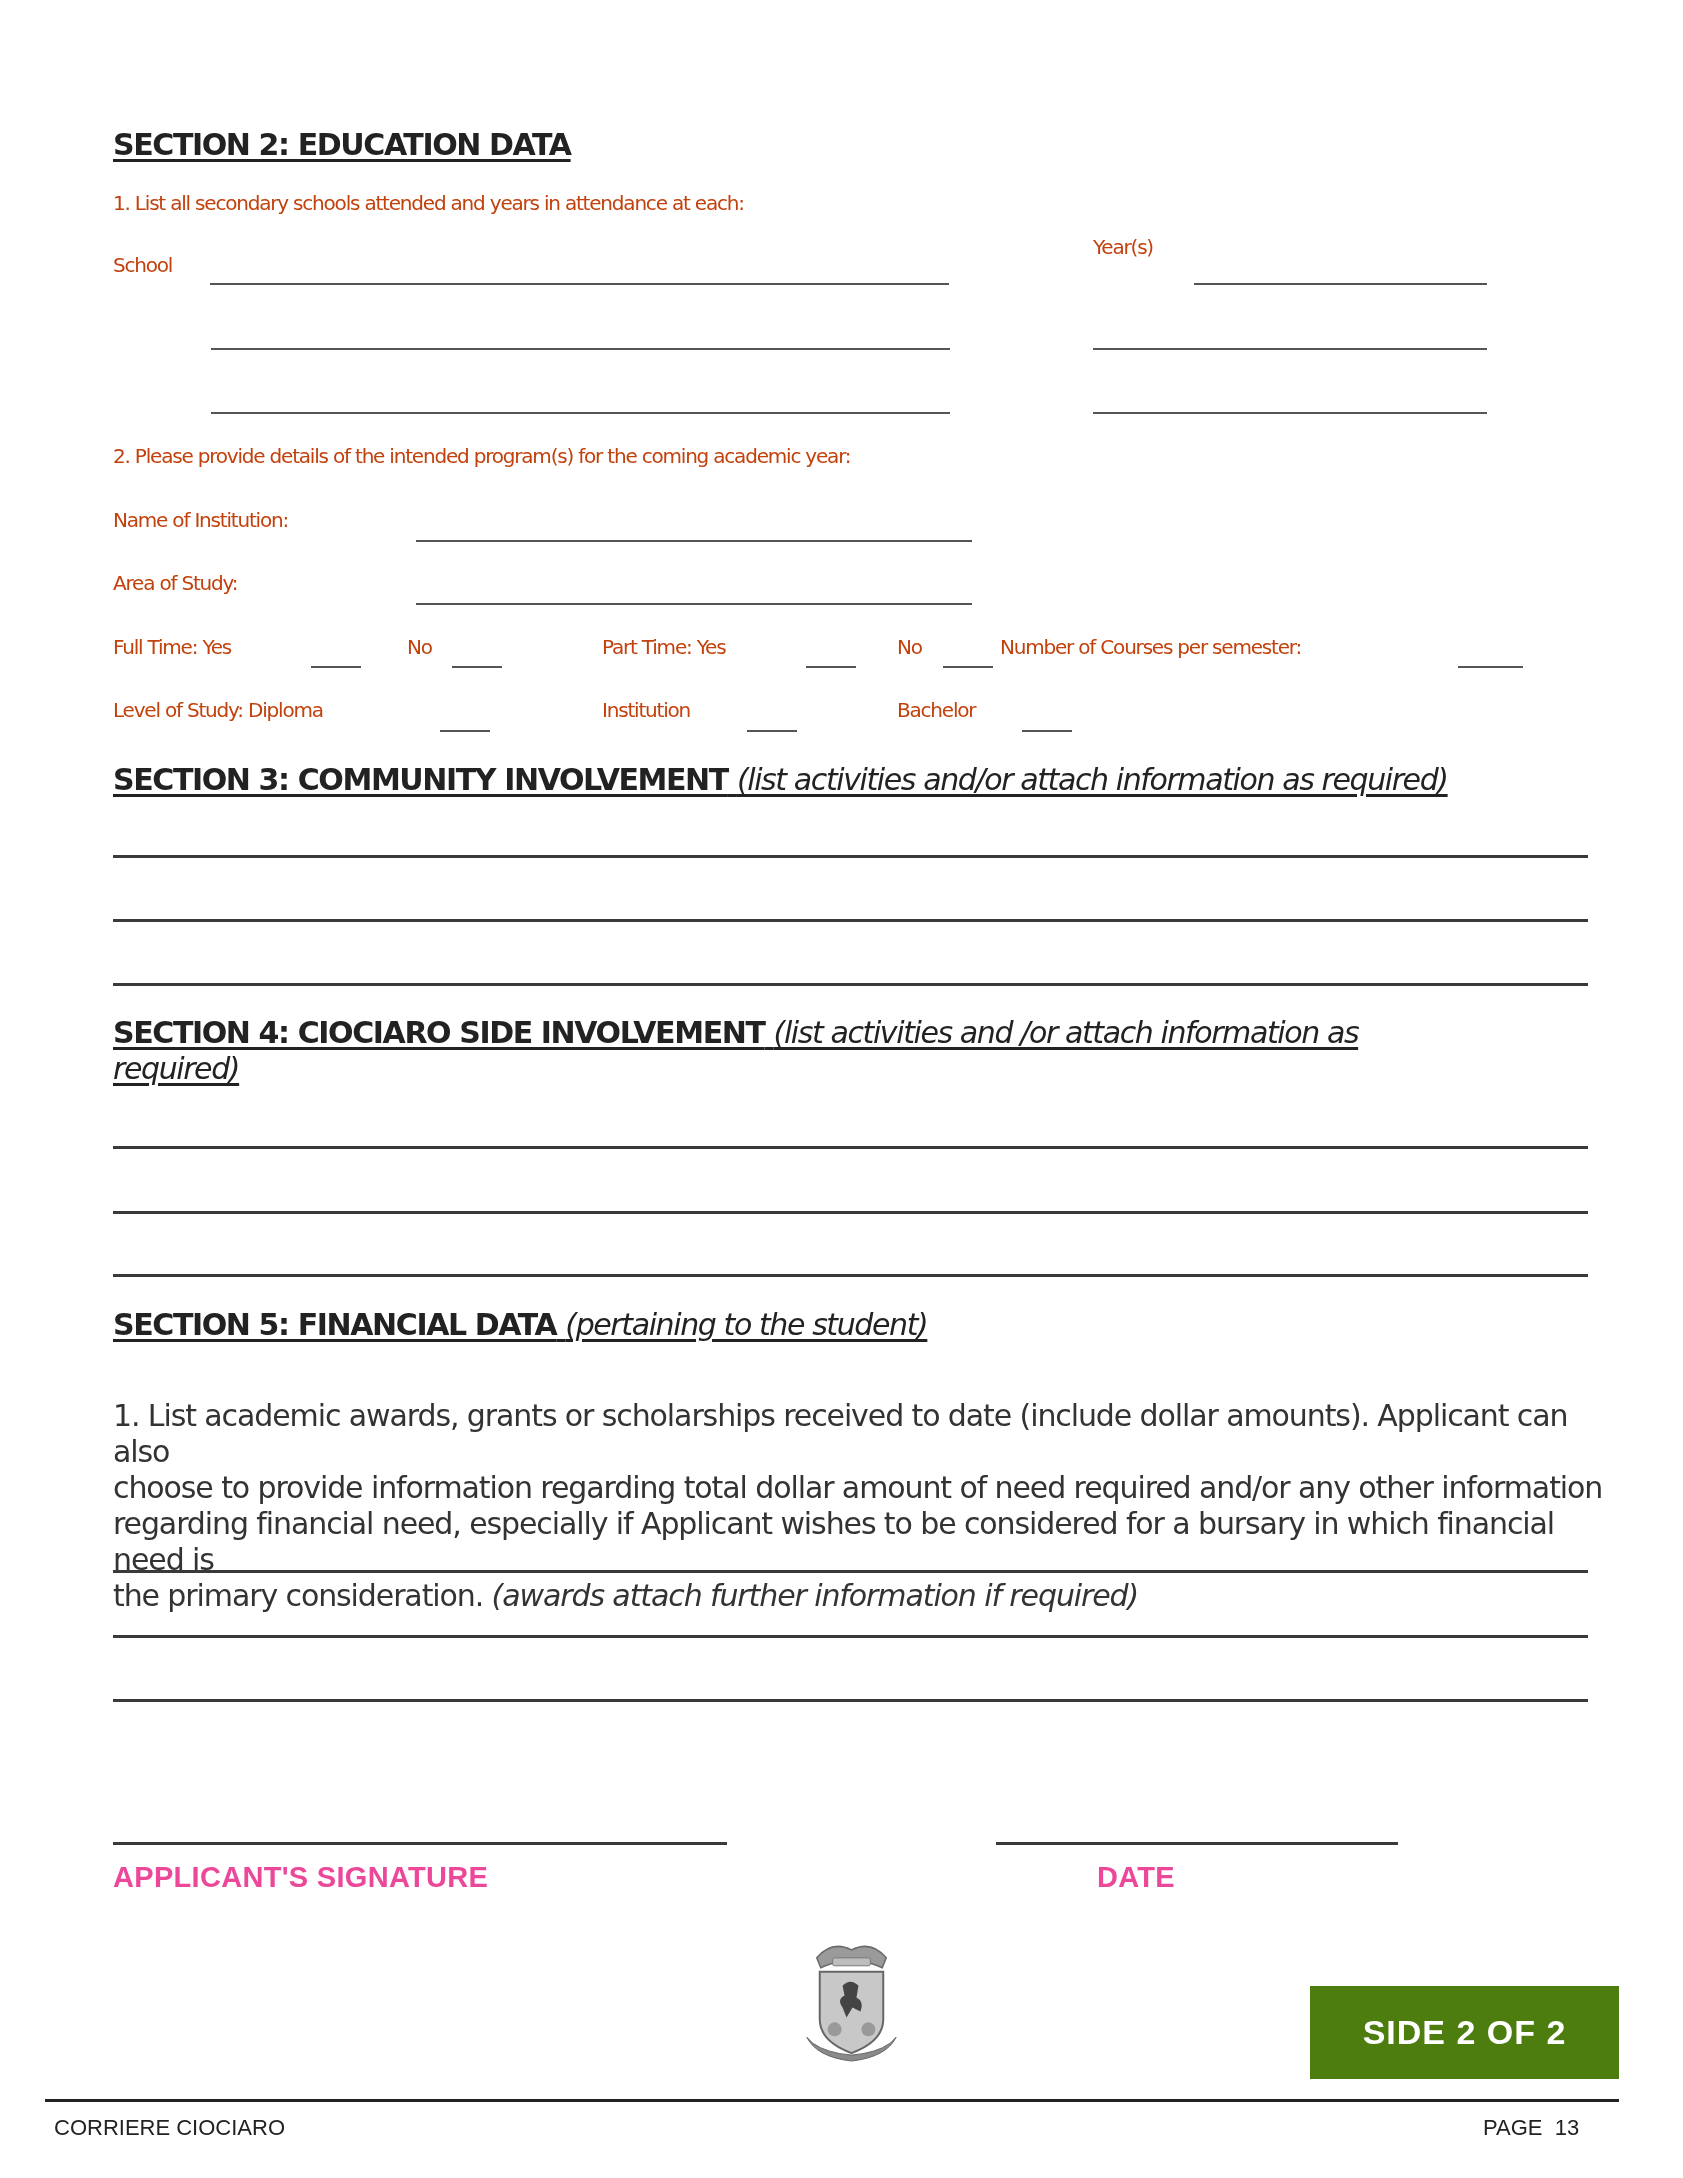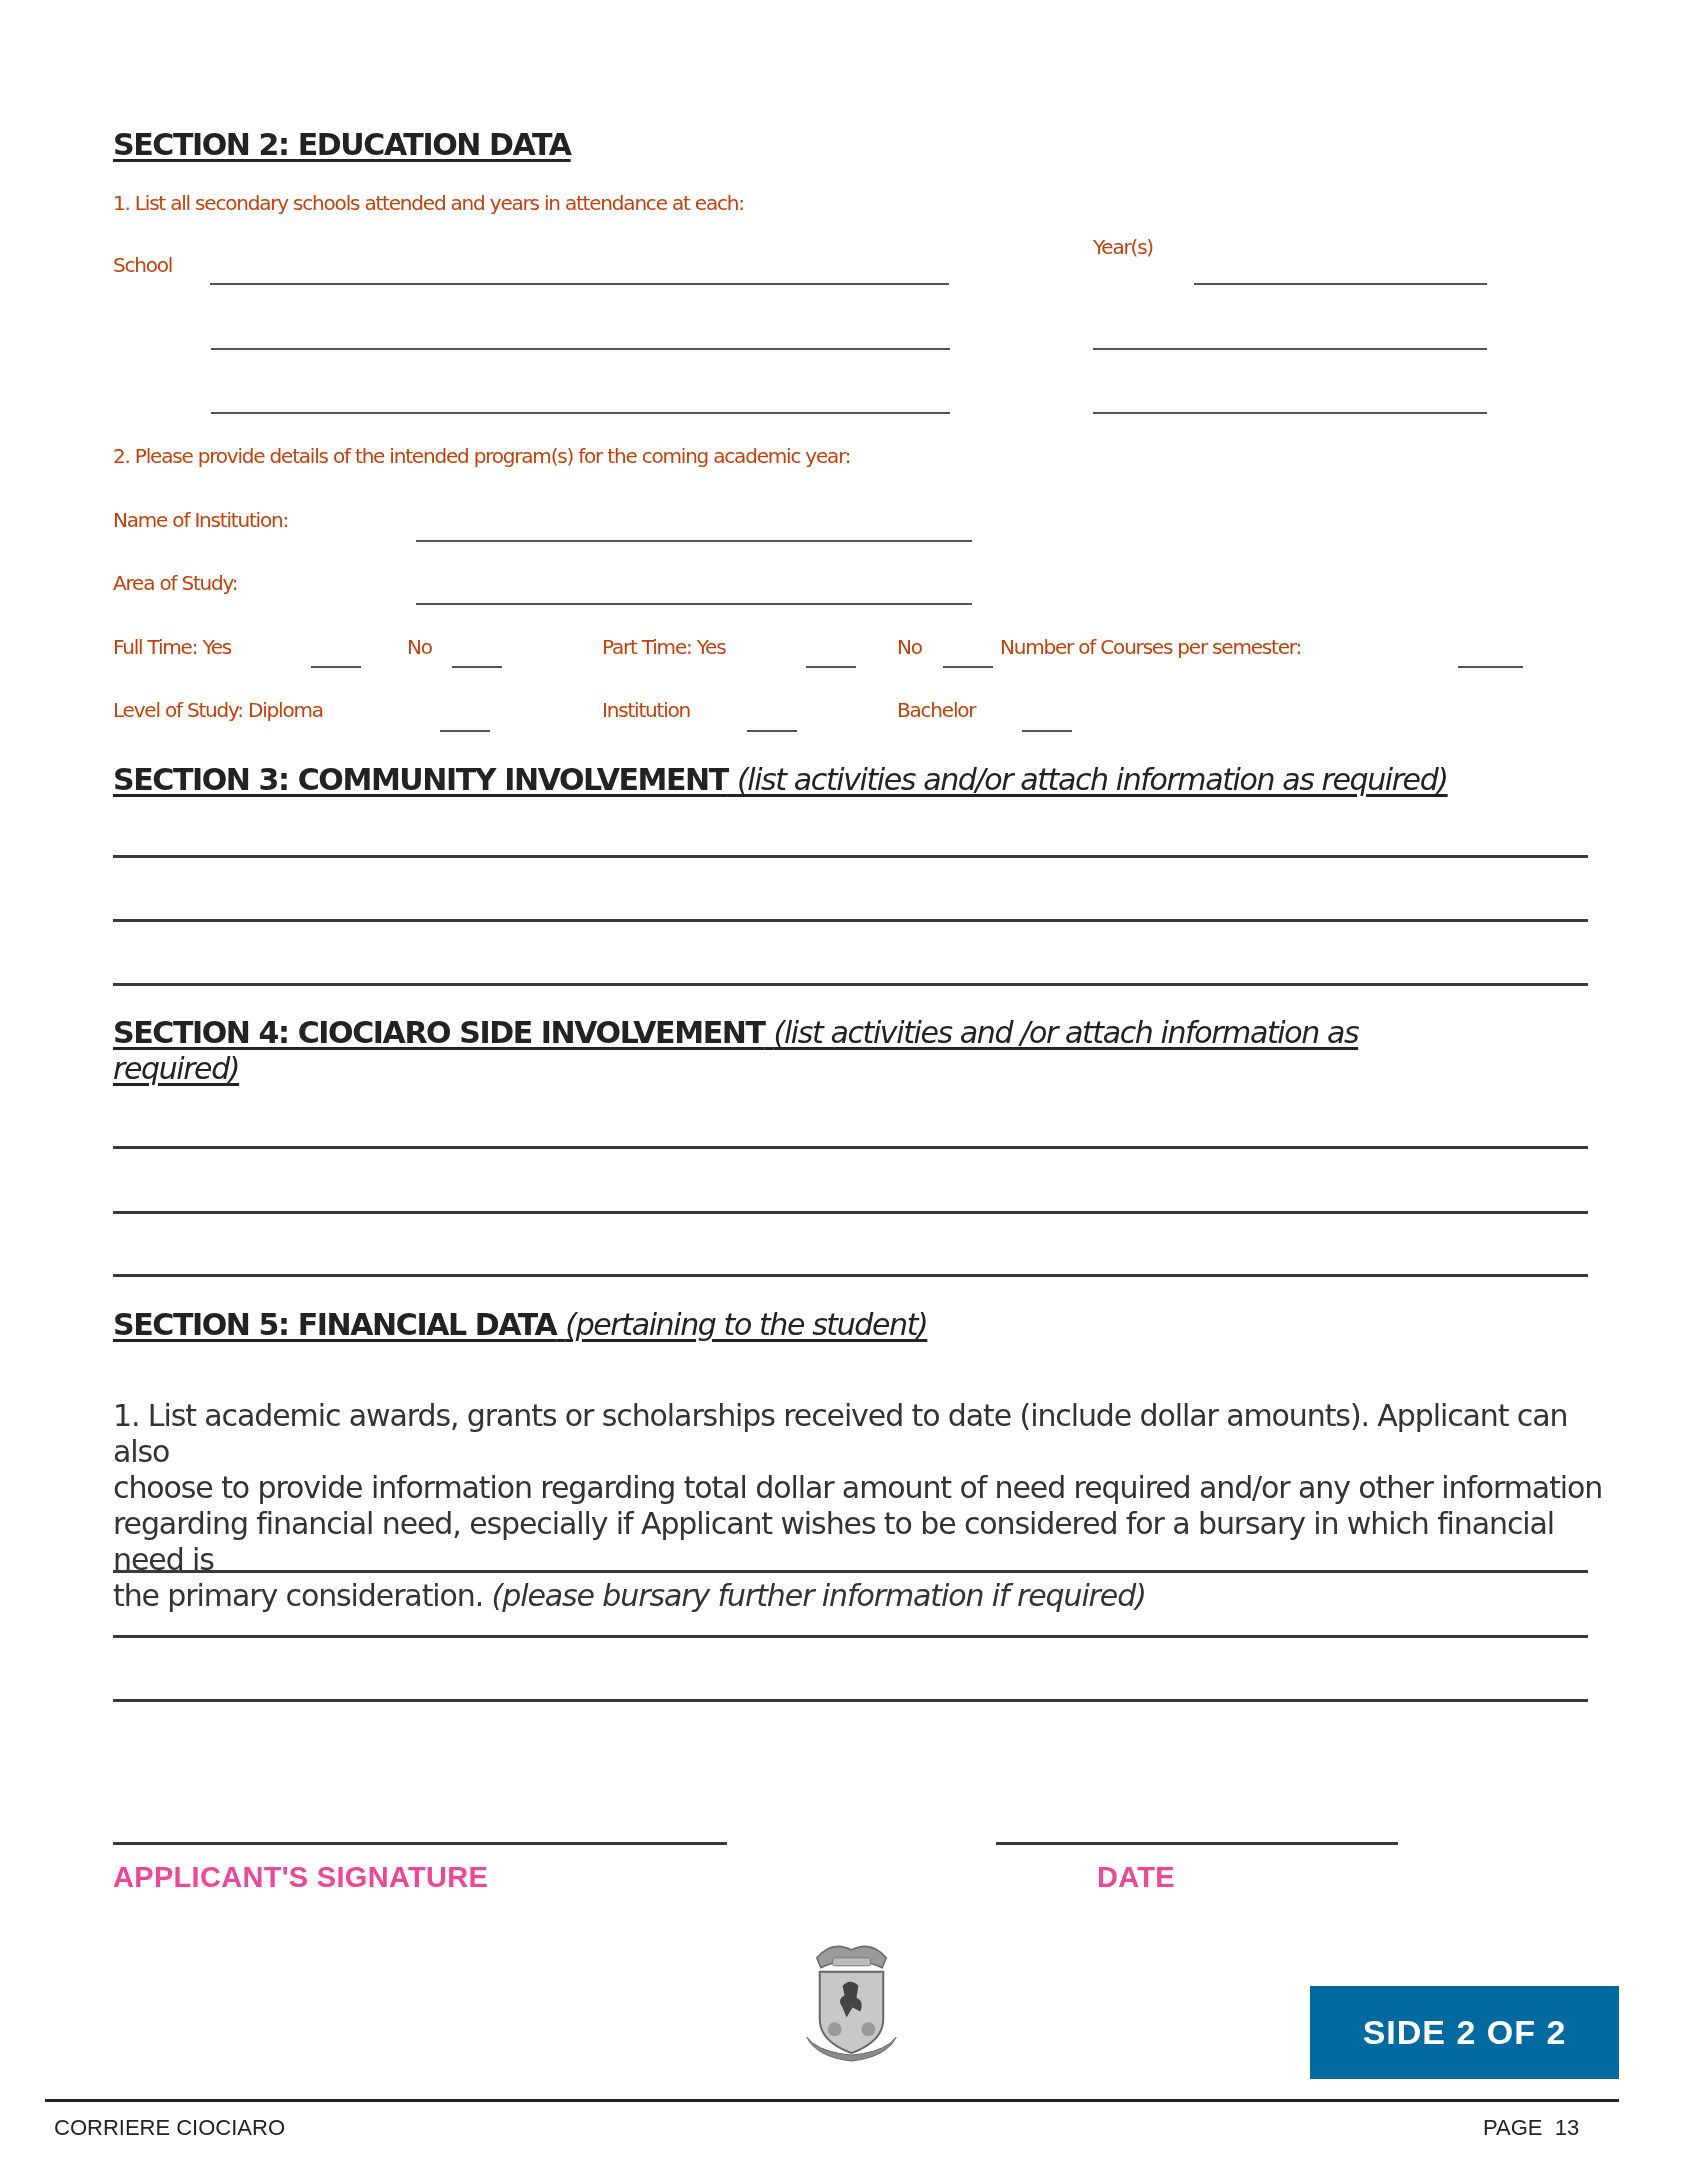--- a/index.html
+++ b/index.html
@@ -6,21 +6,21 @@
   body { width: 1683px; height: 2178px; position: relative; overflow: hidden; font-family: "DejaVu Sans", sans-serif; color: #2a2a2a; }
   .abs { position: absolute; }
   .txt { font-size: 20px; letter-spacing: -1.2px; white-space: nowrap; color: #c2410c; }
   .hdr { font-size: 30px; font-weight: bold; letter-spacing: -1.4px; white-space: nowrap; color: #222; text-decoration: underline; text-underline-offset: 4px; text-decoration-thickness: 3px; }
   .hdr .it { font-style: italic; font-weight: normal; }
   .line { position: absolute; height: 0; border-top: 3px solid #3a3a3a; }
   .line.thin { border-top-width: 2px; border-top-color: #555; }
   .para { font-size: 30px; letter-spacing: -1.1px; line-height: 36px; color: #333; width: 1495px; }
   .para .it { font-style: italic; }
   .sig-label { font-family: "Liberation Sans", sans-serif; font-weight: bold; font-size: 29px; color: #ec4899; letter-spacing: 0.3px; }
-  .side-box { background: #0369a1; color: #fff; font-family: "Liberation Sans", sans-serif; font-weight: bold; font-size: 34px; letter-spacing: 1px; display: flex; align-items: center; justify-content: center; }
+  .side-box { background: #4d7c0f; color: #fff; font-family: "Liberation Sans", sans-serif; font-weight: bold; font-size: 34px; letter-spacing: 1px; display: flex; align-items: center; justify-content: center; }
   .footer-txt { font-family: "Liberation Sans", sans-serif; font-size: 22px; color: #222; }
 </style>
 </head>
 <body>
 
 <div class="abs hdr" style="left:113px; top:127px;"><span>SECTION 2: EDUCATION DATA</span></div>
 
 <div class="abs txt" style="left:113px; top:191px;">1. List all secondary schools attended and years in attendance at each:</div>
 
 <div class="abs txt" style="left:113px; top:253px;">School</div>
@@ -72,21 +72,21 @@
 <div class="line" style="left:113px; width:1475px; top:1146px;"></div>
 <div class="line" style="left:113px; width:1475px; top:1211px;"></div>
 <div class="line" style="left:113px; width:1475px; top:1274px;"></div>
 
 <div class="abs hdr" style="left:113px; top:1307px;"><span>SECTION 5: FINANCIAL DATA</span> <span class="it">(pertaining to the student)</span></div>
 
 <div class="abs para" style="left:113px; top:1370px;margin-top:28px;">
   <div>1. List academic awards, grants or scholarships received to date (include dollar amounts). Applicant can also</div>
   <div>choose to provide information regarding total dollar amount of need required and/or any other information</div>
   <div>regarding financial need, especially if Applicant wishes to be considered for a bursary in which financial need is</div>
-  <div><span>the primary consideration.</span> <span class="it">(please bursary further information if required)</span></div>
+  <div><span>the primary consideration.</span> <span class="it">(awards attach further information if required)</span></div>
 </div>
 
 <div class="line" style="left:113px; width:1475px; top:1570px;"></div>
 <div class="line" style="left:113px; width:1475px; top:1635px;"></div>
 <div class="line" style="left:113px; width:1475px; top:1699px;"></div>
 
 <div class="line" style="left:113px; width:614px; top:1842px;"></div>
 <div class="line" style="left:996px; width:402px; top:1842px;"></div>
 <div class="abs sig-label" style="left:113px; top:1861px;">APPLICANT'S SIGNATURE</div>
 <div class="abs sig-label" style="left:1097px; top:1861px;">DATE</div>

